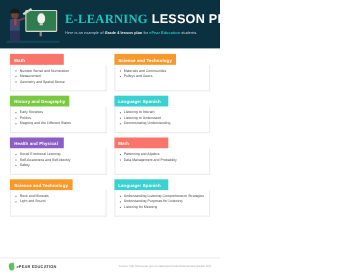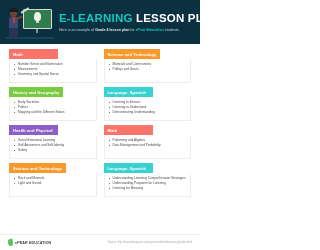--- a/index.html
+++ b/index.html
@@ -41,21 +41,21 @@
   .teacher-hair { position:absolute; left:3px; top:5px; width:9px; height:4px; background:#1b1b1b; border-radius:4px 4px 0 0; }
   .teacher-body { position:absolute; left:3px; top:14px; width:9px; height:11px; background:#3c4a74; border-radius:2px 2px 0 0; }
   .teacher-tie { position:absolute; left:7px; top:14px; width:1.5px; height:6px; background:#c23b3b; }
   .teacher-legs { position:absolute; left:3px; top:25px; width:9px; height:10px; background:#2a3354; }
   .teacher-arm { position:absolute; left:10px; top:15px; width:7px; height:2px; background:#6b4435; transform:rotate(-22deg); transform-origin:left center; }
   .pointer { position:absolute; left:15px; top:9px; width:9px; height:1.5px; background:#d8d8c8; transform:rotate(-33deg); transform-origin:left center; }
   .ground { position:absolute; left:0; bottom:2px; width:48px; height:2px; background:#11465c; }
 
   .head-text { margin-left: 5px; flex: 1; }
   .title { font-size: 11.5px; font-weight: bold; letter-spacing: .2px; line-height: 1.05; white-space: nowrap; }
-  .title .hl { color: #16c6c0; }
+  .title .hl { color: #16c6c0; font-family: Liberation Serif, serif; }
   .title .wt { color: #ffffff; }
   .subtitle { font-size: 3.5px; color: #c9d6dc; margin-top: 3px; letter-spacing: .05px; white-space: nowrap; }
   .subtitle .b { font-weight: bold; color:#e8eef1; }
   .subtitle .lnk { color: #16c6c0; font-weight: bold; }
 
   
   .grid {
     padding: 5px 9px 0 9px;
     display: grid;
     grid-template-columns: 1fr 1fr;

